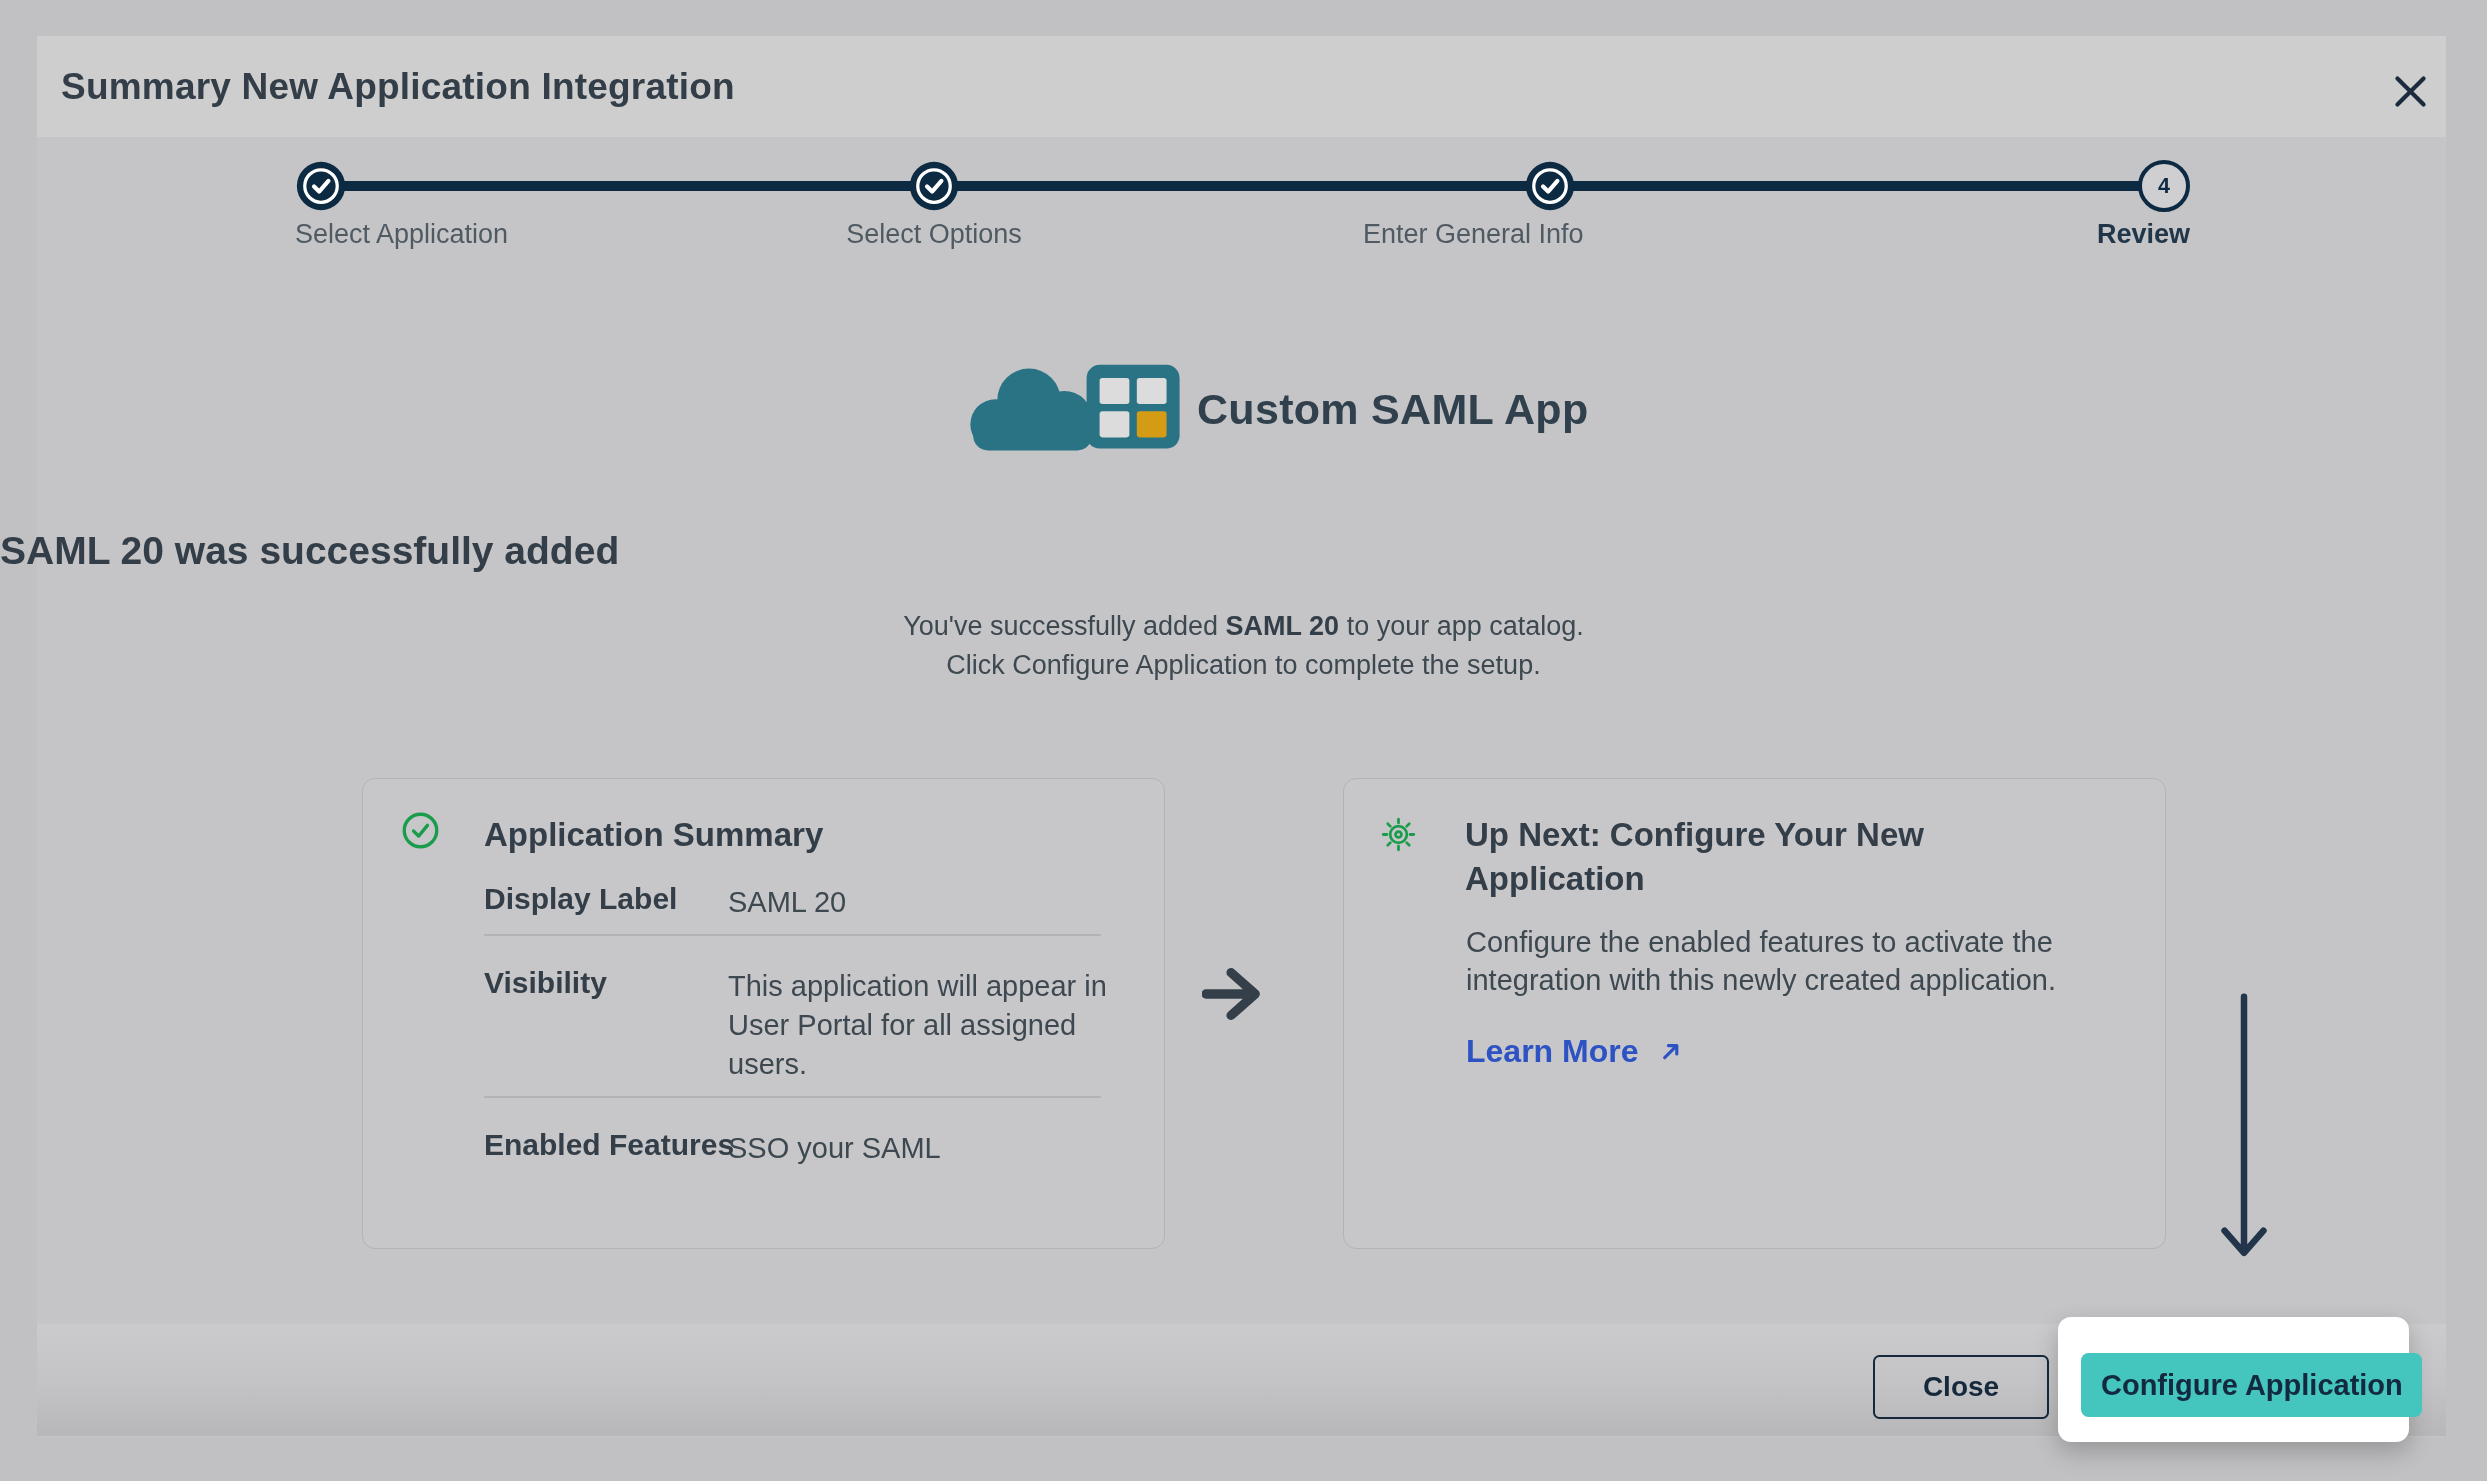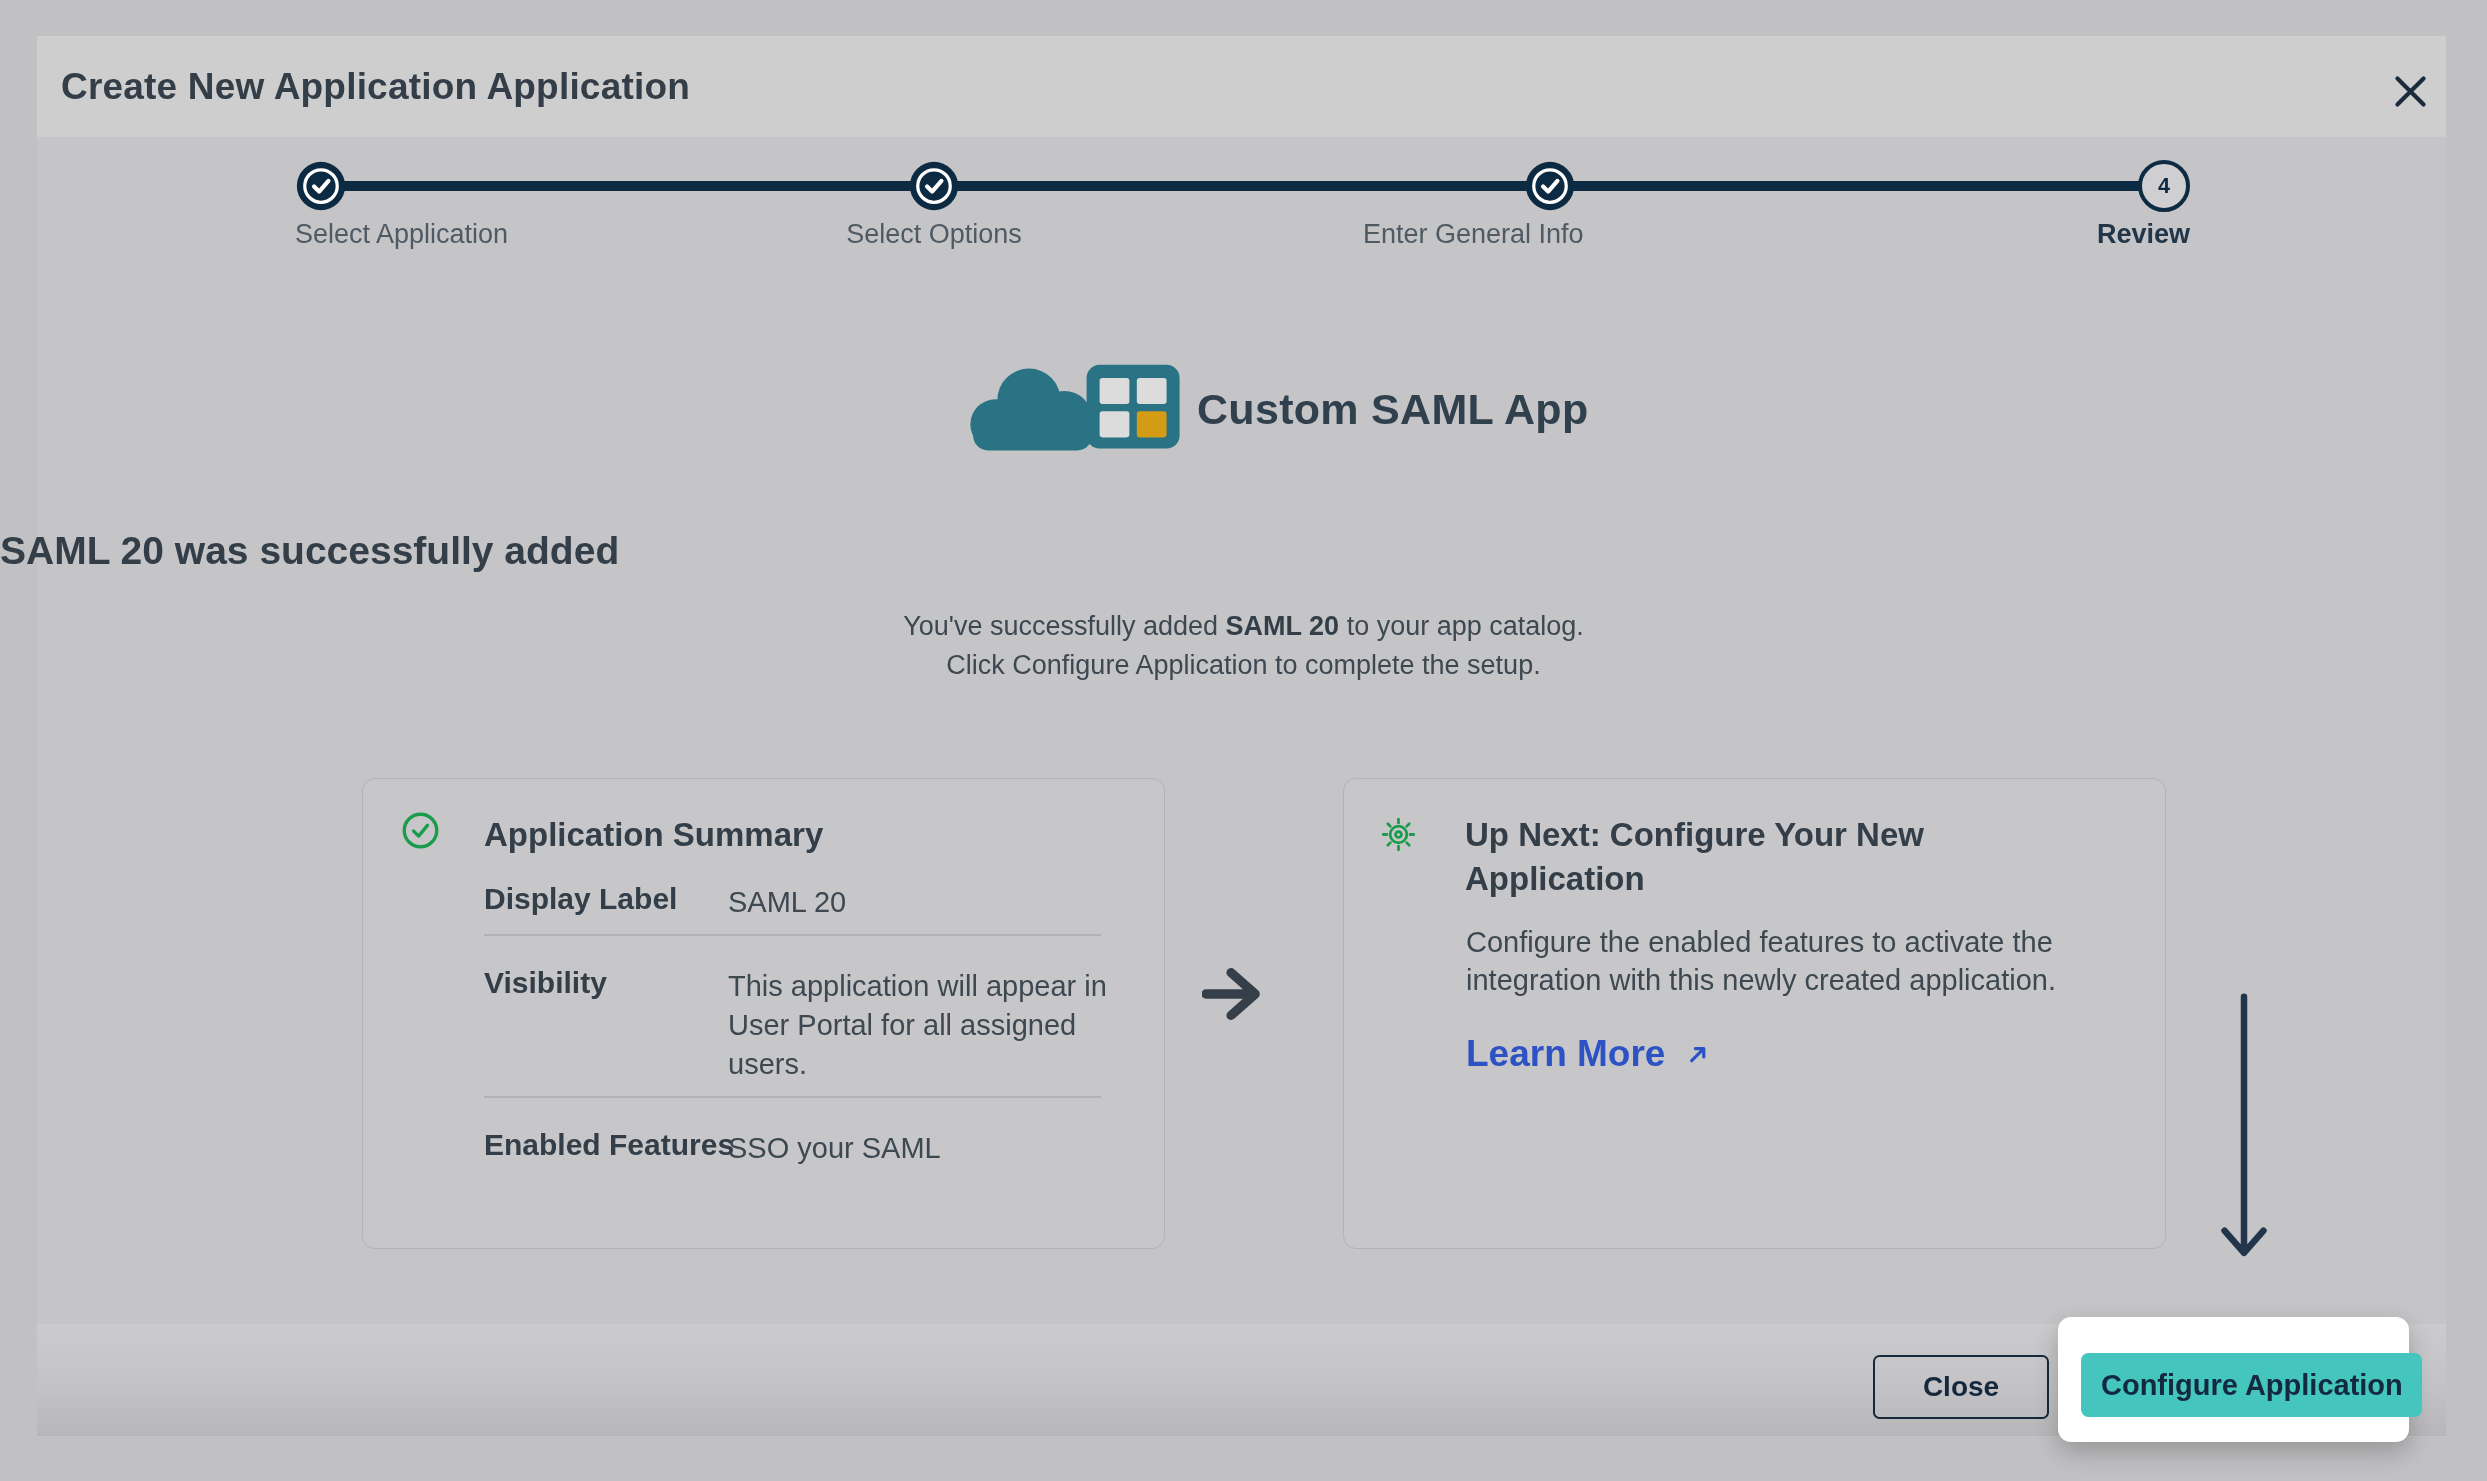--- a/index.html
+++ b/index.html
@@ -44,21 +44,21 @@
   .card.right { left:1343px; width:823px; }
   .card-icon  { position:absolute; left:38px; top:32px; }
   .card-title { position:absolute; left:121px; top:34px; font-size:33px; font-weight:700; color:#333e48; line-height:44px; }
   .card.right .card-title { width:542px; }
 
   .row-label  { position:absolute; left:121px; font-size:30px; font-weight:700; color:#333e48; }
   .row-value  { position:absolute; left:365px; font-size:29px; color:#3d4850; line-height:39px; width:402px; }
   .divider    { position:absolute; left:121px; width:617px; height:1.9px; background:#b2b3b5; }
 
   .next-body  { position:absolute; left:122px; top:144px; width:617px; font-size:29px; line-height:38px; color:#3d4850; }
-  .learn-more { position:absolute; left:122px; top:254px; font-size:37px; font-weight:700; color:#2d52c4;
+  .learn-more { position:absolute; left:122px; top:254px; font-size:32px; font-weight:700; color:#2d52c4;
                 text-decoration:none; display:flex; align-items:center; gap:22px; cursor:pointer; }
 
   .between-arrow { position:absolute; left:1202px; top:968px; }
   .guide-arrow   { position:absolute; left:2218px; top:992px; }
 
   
   .modal-footer { position:absolute; left:37px; top:1324px; width:2409px; height:112px;
                   background:linear-gradient(#cbcbcd, #c3c3c5 55%, #b7b7b9); }
   .close-action { position:absolute; left:1873px; top:1355px; width:176px; height:64px;
                   background:transparent; border:2.8px solid #16283c; border-radius:6.5px;
@@ -69,21 +69,21 @@
                   background:#44c5bd; border:none; border-radius:7.5px;
                   font-family:"Liberation Sans",sans-serif; font-size:29px; font-weight:700; color:#132940; cursor:pointer; }
 </style>
 </head>
 <body>
 
 <div id="canvas">
 
   <div class="modal-body"></div>
   <div class="modal-header">
-    <div class="modal-title">Create New Application Application</div>
+    <div class="modal-title">Summary New Application Integration</div>
   </div>
   <button class="close-btn" aria-label="Close">
     <svg width="41" height="41" viewBox="0 0 44 44">
         <path d="M8 8 L36 36 M36 8 L8 36" stroke="#1b2b3d" stroke-width="4.5" stroke-linecap="round"></path>
       </svg>
   </button>
 
   <div class="step-line"></div>
 
   <div class="step-marker" style="left:295px">

